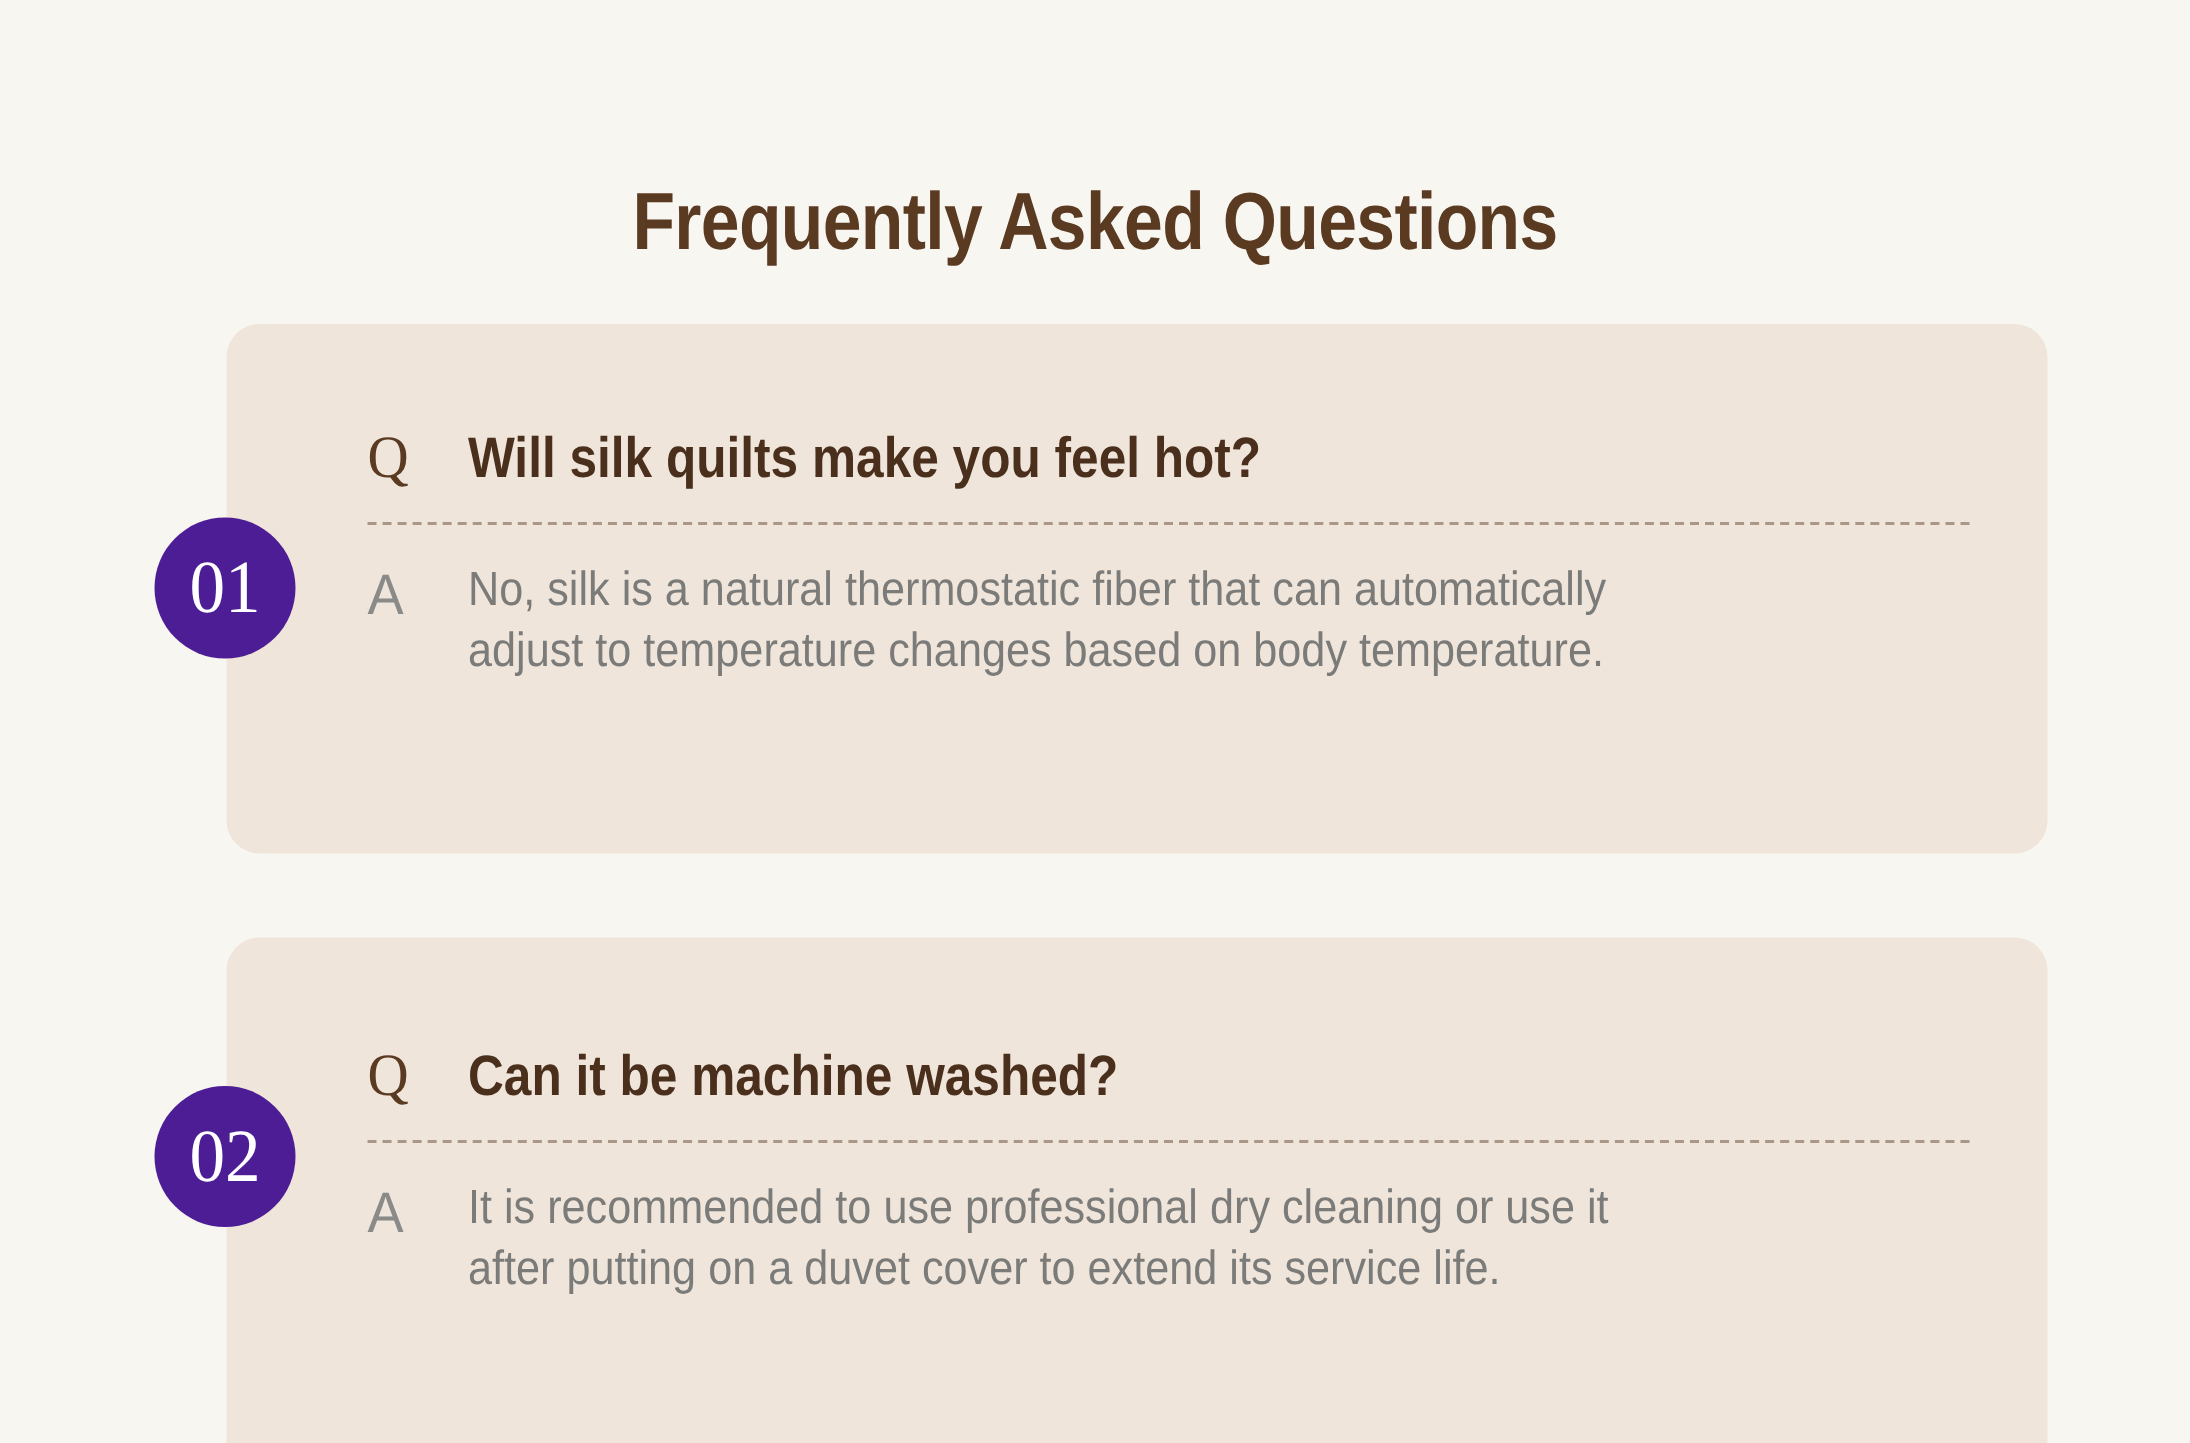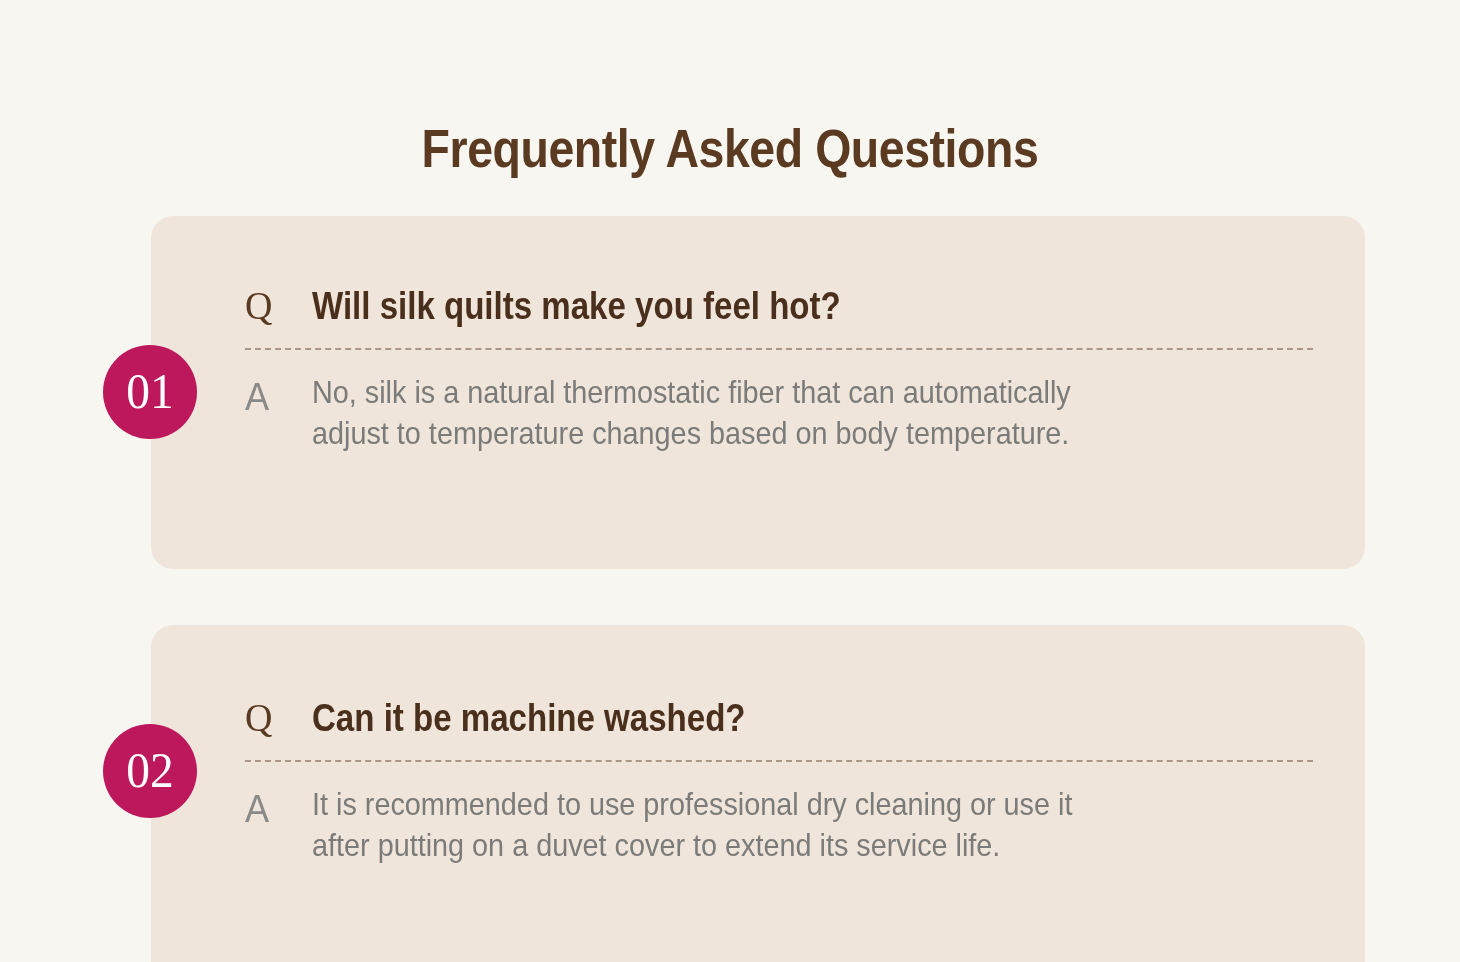--- a/index.html
+++ b/index.html
@@ -49,21 +49,21 @@
   }
   .faq-card-1 { top: 168px;  height: 353px; }
   .faq-card-2 { top: 577px;  height: 357px; }
 
   
   .badge {
     position: absolute;
     width: 94px;
     height: 94px;
     border-radius: 50%;
-    background: #be185d;
+    background: #4c1d95;
     display: flex;
     align-items: center;
     justify-content: center;
     z-index: 5;
   }
   .badge-1 { left: 103px; top: 297px; }
   .badge-2 { left: 103px; top: 676px; }
   .badge-num {
     font-family: "Liberation Serif", serif;
     font-size: 50px;

